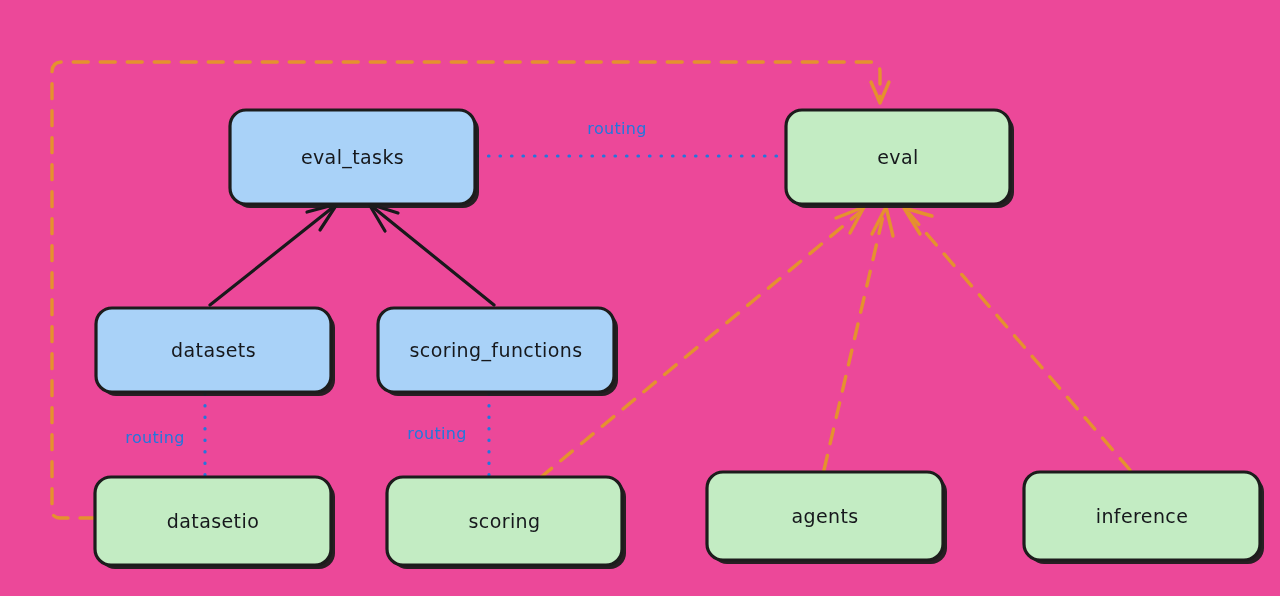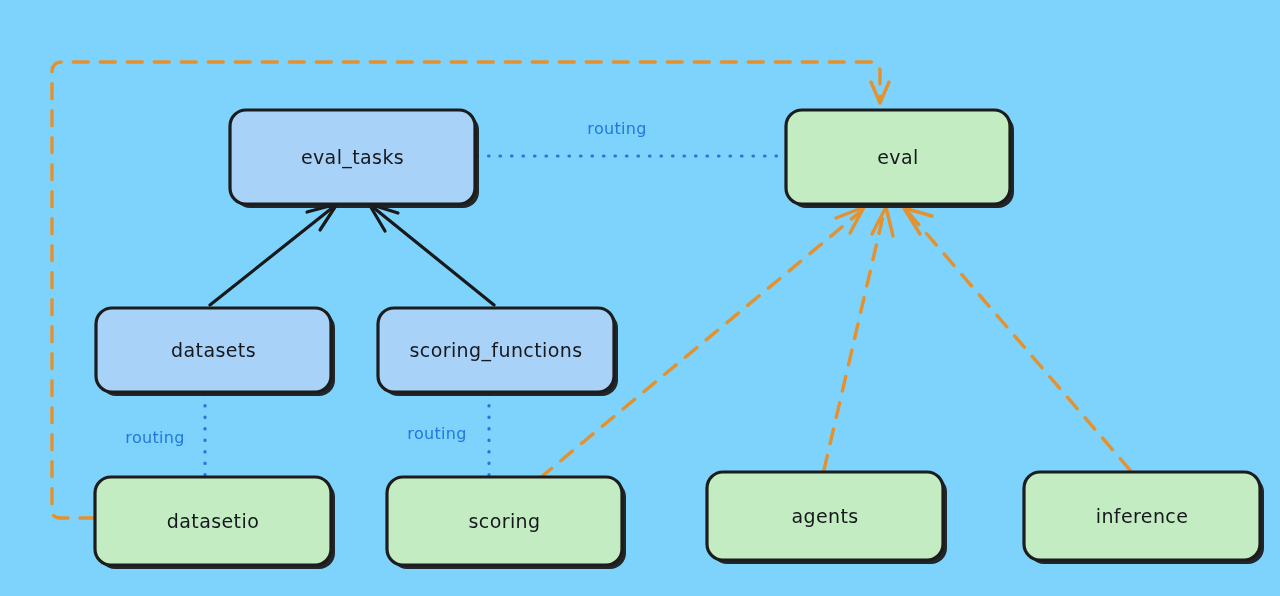--- a/index.html
+++ b/index.html
@@ -4,21 +4,21 @@
 <style>
   html, body {
     margin: 0;
     padding: 0;
     background: #ffffff;
   }
   #canvas {
     position: relative;
     width: 1280px;
     height: 596px;
-    background: #7dd3fc;
+    background: #ec4899;
     overflow: hidden;
     font-family: "DejaVu Sans", sans-serif;
   }
   #diagram-svg {
     position: absolute;
     top: 0;
     left: 0;
     width: 1280px;
     height: 596px;
   }

